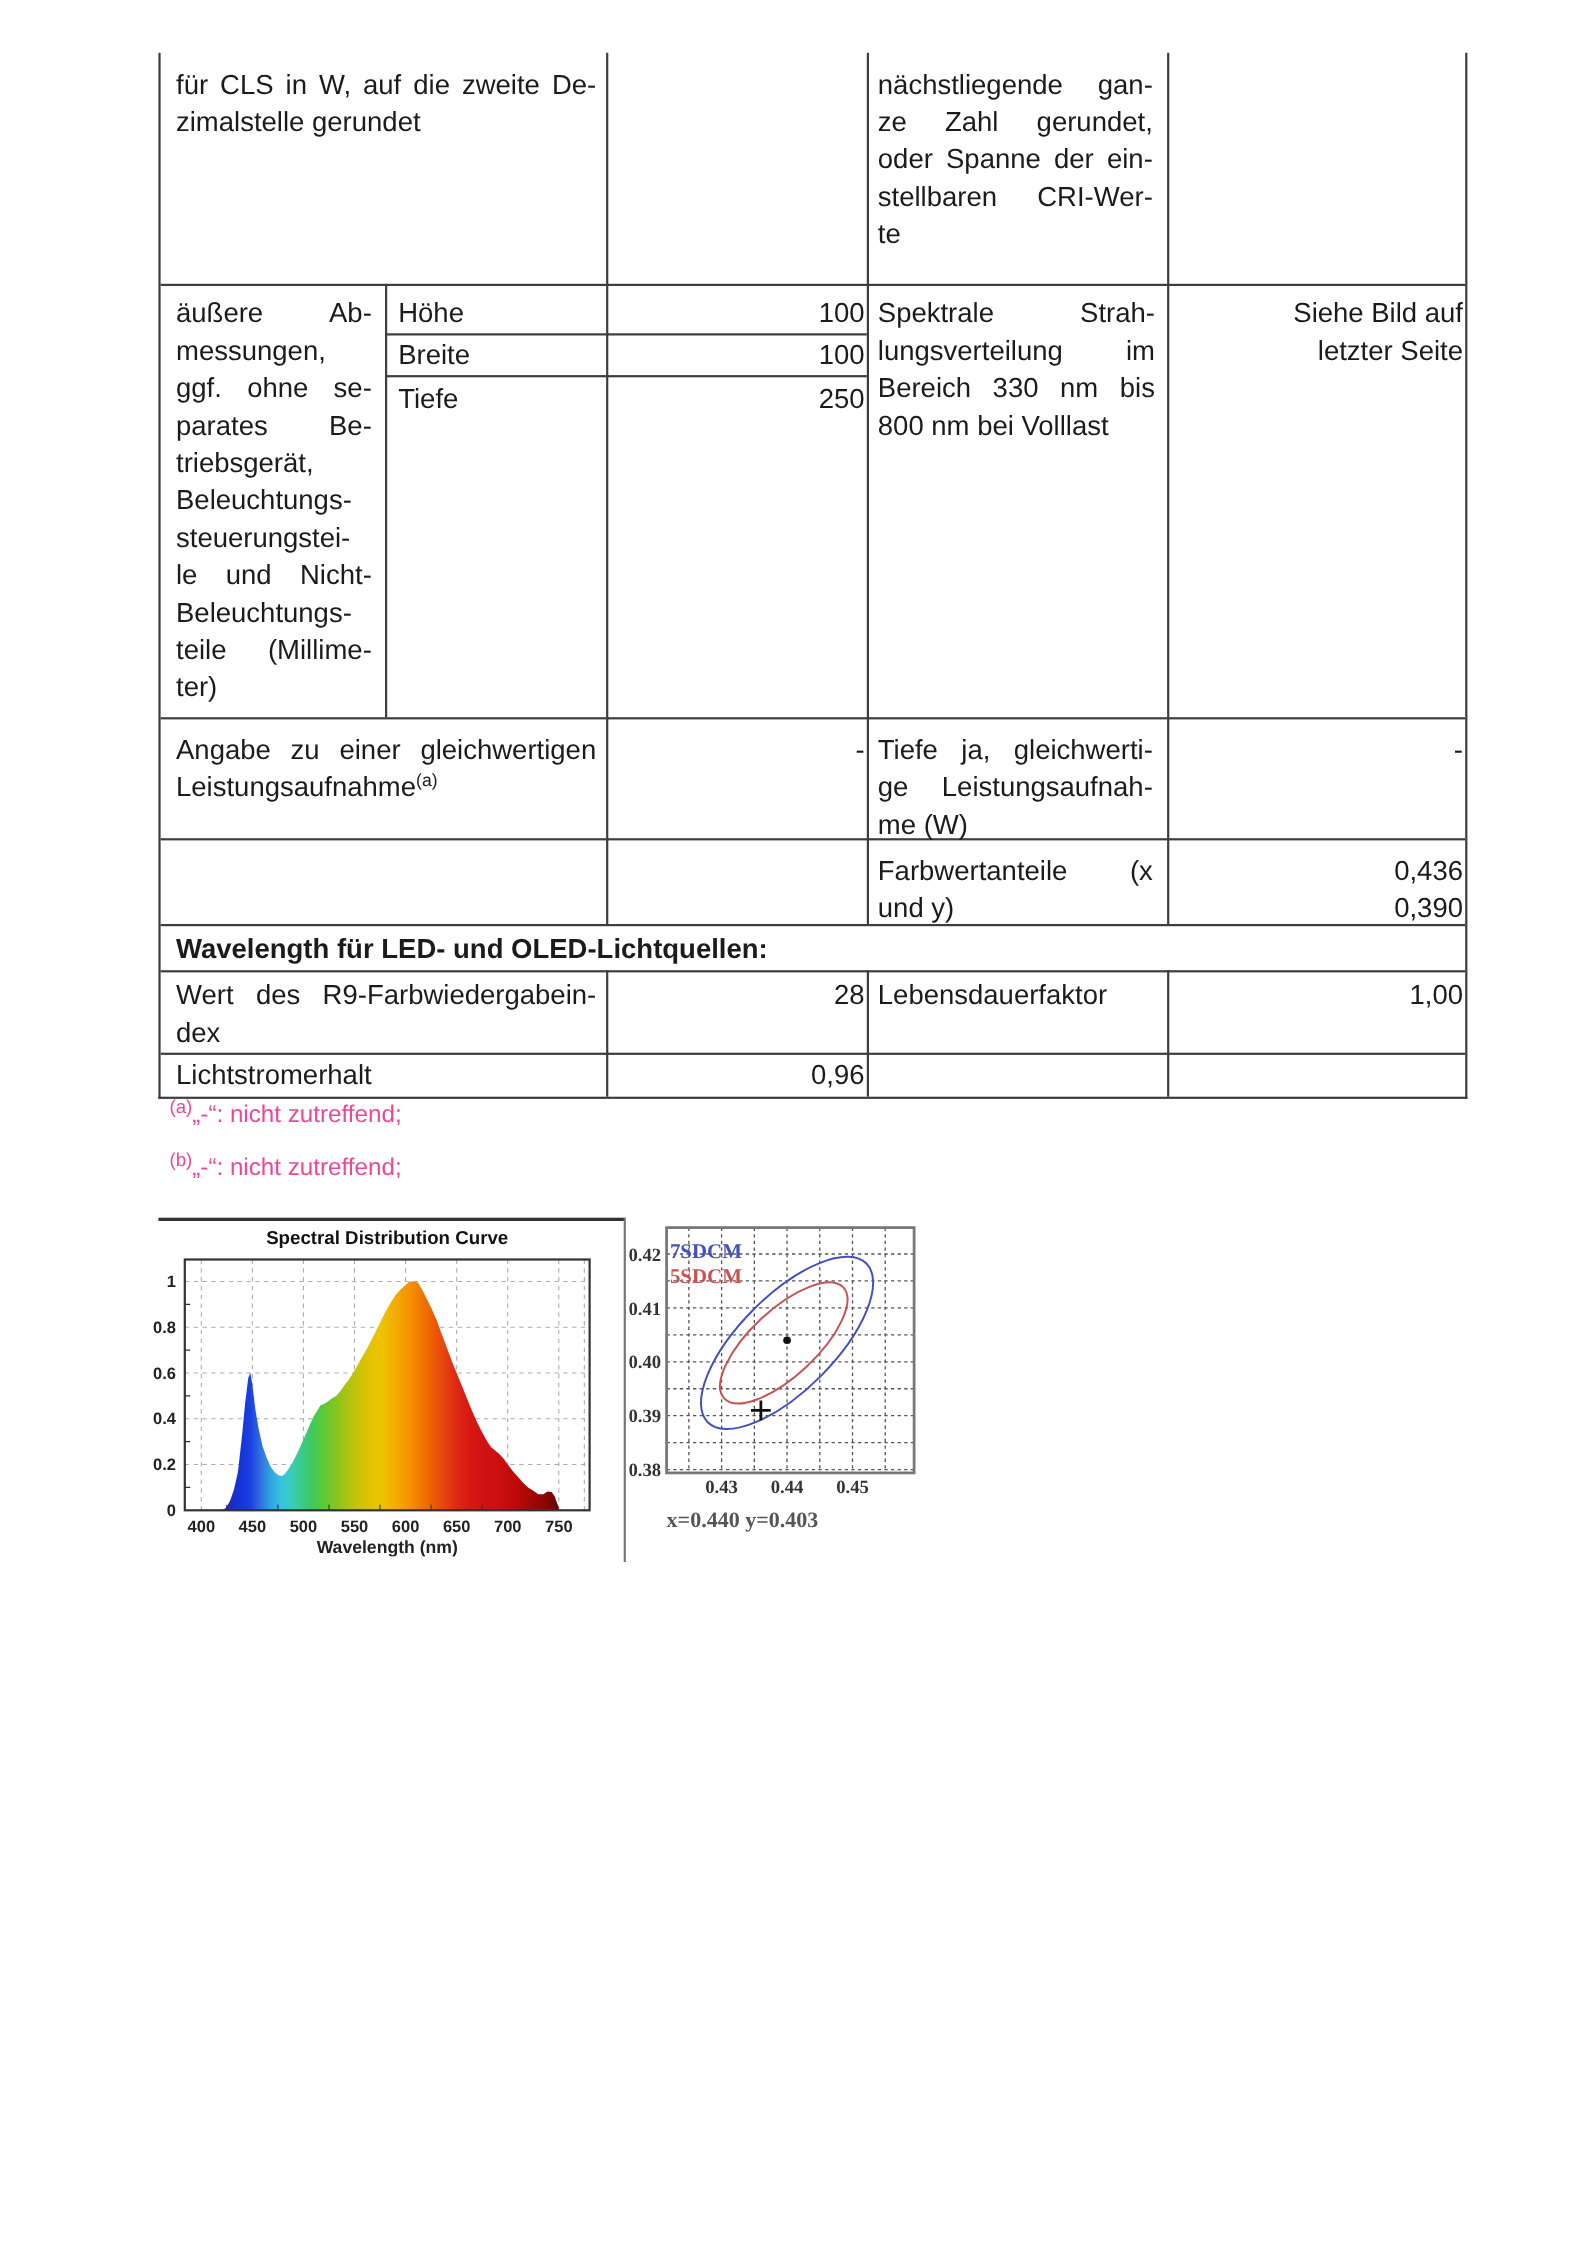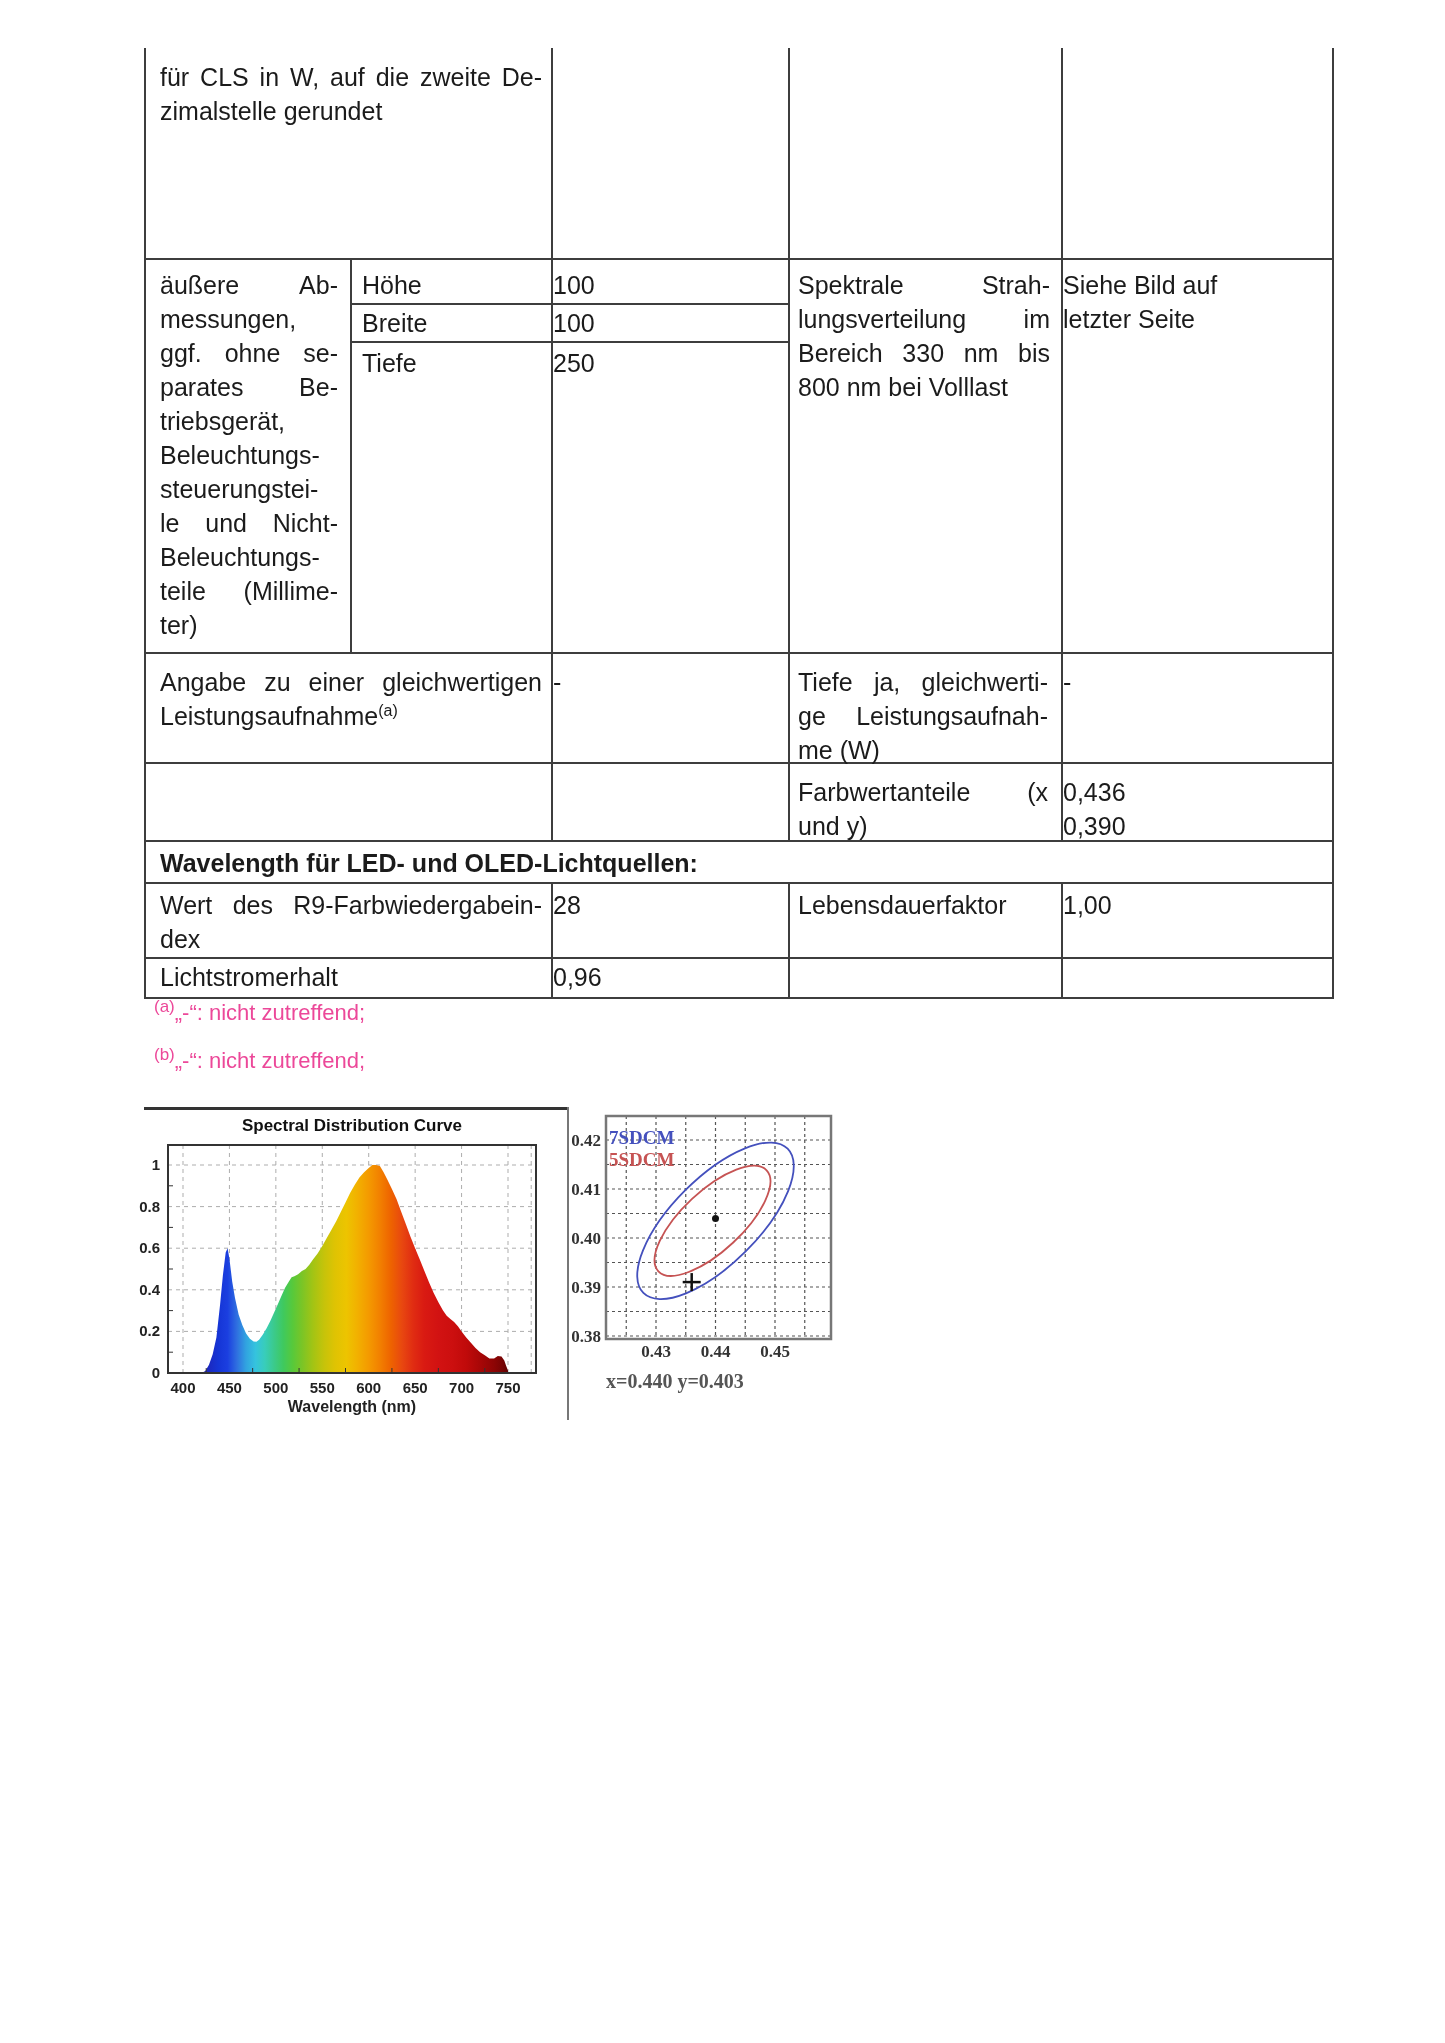--- a/index.html
+++ b/index.html
@@ -4,21 +4,21 @@
 <style>
   html,body{margin:0;padding:0;background:#fff;}
   .page{position:relative;width:1445px;height:2043px;background:#ffffff;overflow:hidden;
         font-family:"Liberation Sans",sans-serif;color:#1b1b1b;margin-left:16px;}
   .ptable{position:absolute;left:128px;top:48px;width:1186px;height:949px;
           border-left:2px solid #3d3d3d;border-right:2px solid #3d3d3d;border-bottom:2px solid #3d3d3d;}
   .hline{position:absolute;left:0;right:0;height:0;border-top:2px solid #3d3d3d;}
   .vline{position:absolute;width:0;border-left:2px solid #3d3d3d;}
   .subh{position:absolute;height:0;border-top:2px solid #3d3d3d;}
   .cell{position:absolute;font-size:25px;line-height:34px;color:#1b1b1b;}
-  .center{text-align:left;}
+  .center{text-align:right;}
   .bold{font-weight:bold;}
   .jl{display:block;text-align:justify;text-align-last:justify;}
   sup{font-size:16px;vertical-align:super;line-height:0;}
   .footnotes{position:absolute;left:138px;top:1000px;font-size:22px;color:#ec4899;}
   .fnote{margin-bottom:14px;height:34px;}
   .fnote sup{font-size:17px;}
   .rule-h{position:absolute;left:128px;top:1107px;width:424px;height:0;border-top:3px solid #333;}
   .rule-v{position:absolute;left:551px;top:1107px;height:313px;width:0;border-left:2px solid #777;}
   svg{position:absolute;}
   .grid1{stroke:#adadad;stroke-dasharray:4 4;stroke-width:1;fill:none;}
@@ -52,20 +52,21 @@
     <div class="vline" style="left:642px;top:0;height:792px"></div>
     <div class="vline" style="left:642px;top:834px;height:115px"></div>
     <div class="vline" style="left:915px;top:0;height:792px"></div>
     <div class="vline" style="left:915px;top:834px;height:115px"></div>
 
     <div class="vline" style="left:204px;top:210px;height:394px"></div>
     <div class="subh" style="left:204px;top:255px;width:438px"></div>
     <div class="subh" style="left:204px;top:293px;width:438px"></div>
 
     <div class="cell" style="left:14px;top:12px;width:382px"><span class="jl">für CLS in W, auf die zweite De-</span><span>zimalstelle gerundet</span></div>
+    <div class="cell" style="left:652px;top:12px;width:250px"><span class="jl">nächstliegende gan-</span><span class="jl">ze Zahl gerundet,</span><span class="jl">oder Spanne der ein-</span><span class="jl">stellbaren CRI-Wer-</span><span>te</span></div>
 
     <div class="cell" style="left:14px;top:220px;width:178px"><span class="jl">äußere Ab-</span><span class="jl">messungen,</span><span class="jl">ggf. ohne se-</span><span class="jl">parates Be-</span><span class="jl">triebsgerät,</span><span class="jl">Beleuchtungs-</span><span class="jl">steuerungstei-</span><span class="jl">le und Nicht-</span><span class="jl">Beleuchtungs-</span><span class="jl">teile (Millime-</span><span>ter)</span></div>
     <div class="cell" style="left:216px;top:220px;width:180px">Höhe</div>
     <div class="cell center" style="left:407px;top:220px;width:233px">100</div>
     <div class="cell" style="left:216px;top:258px;width:180px">Breite</div>
     <div class="cell center" style="left:407px;top:258px;width:233px">100</div>
     <div class="cell" style="left:216px;top:298px;width:180px">Tiefe</div>
     <div class="cell center" style="left:407px;top:298px;width:233px">250</div>
     <div class="cell" style="left:652px;top:220px;width:252px"><span class="jl">Spektrale Strah-</span><span class="jl">lungsverteilung im</span><span class="jl">Bereich 330 nm bis</span><span>800 nm bei Volllast</span></div>
     <div class="cell" style="left:14px;top:617px;width:382px">

